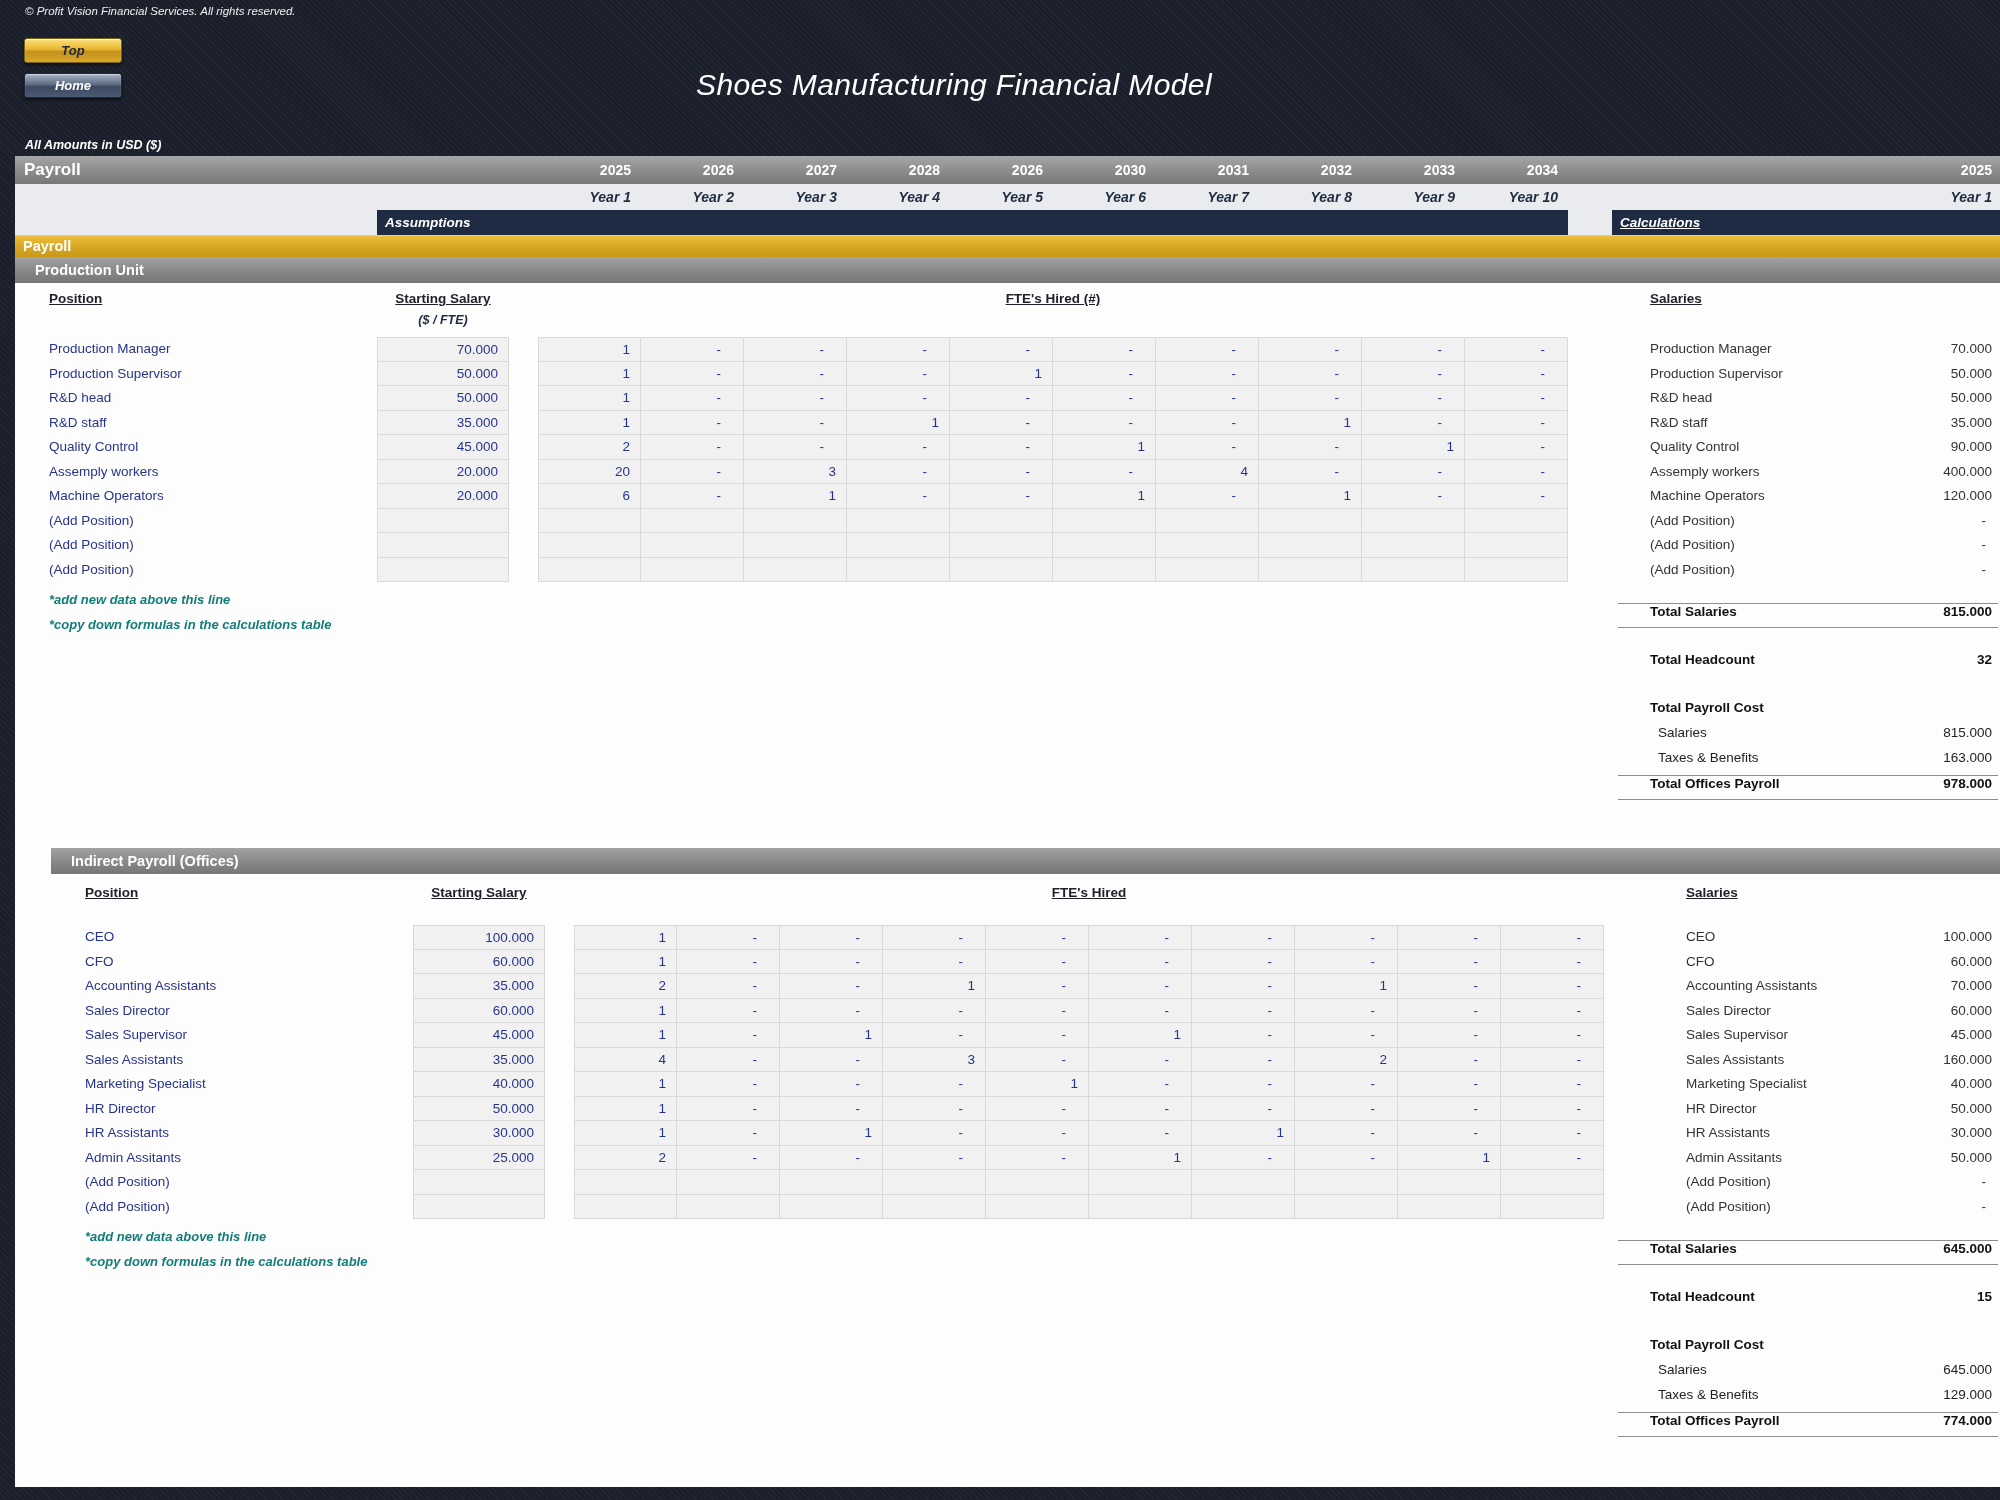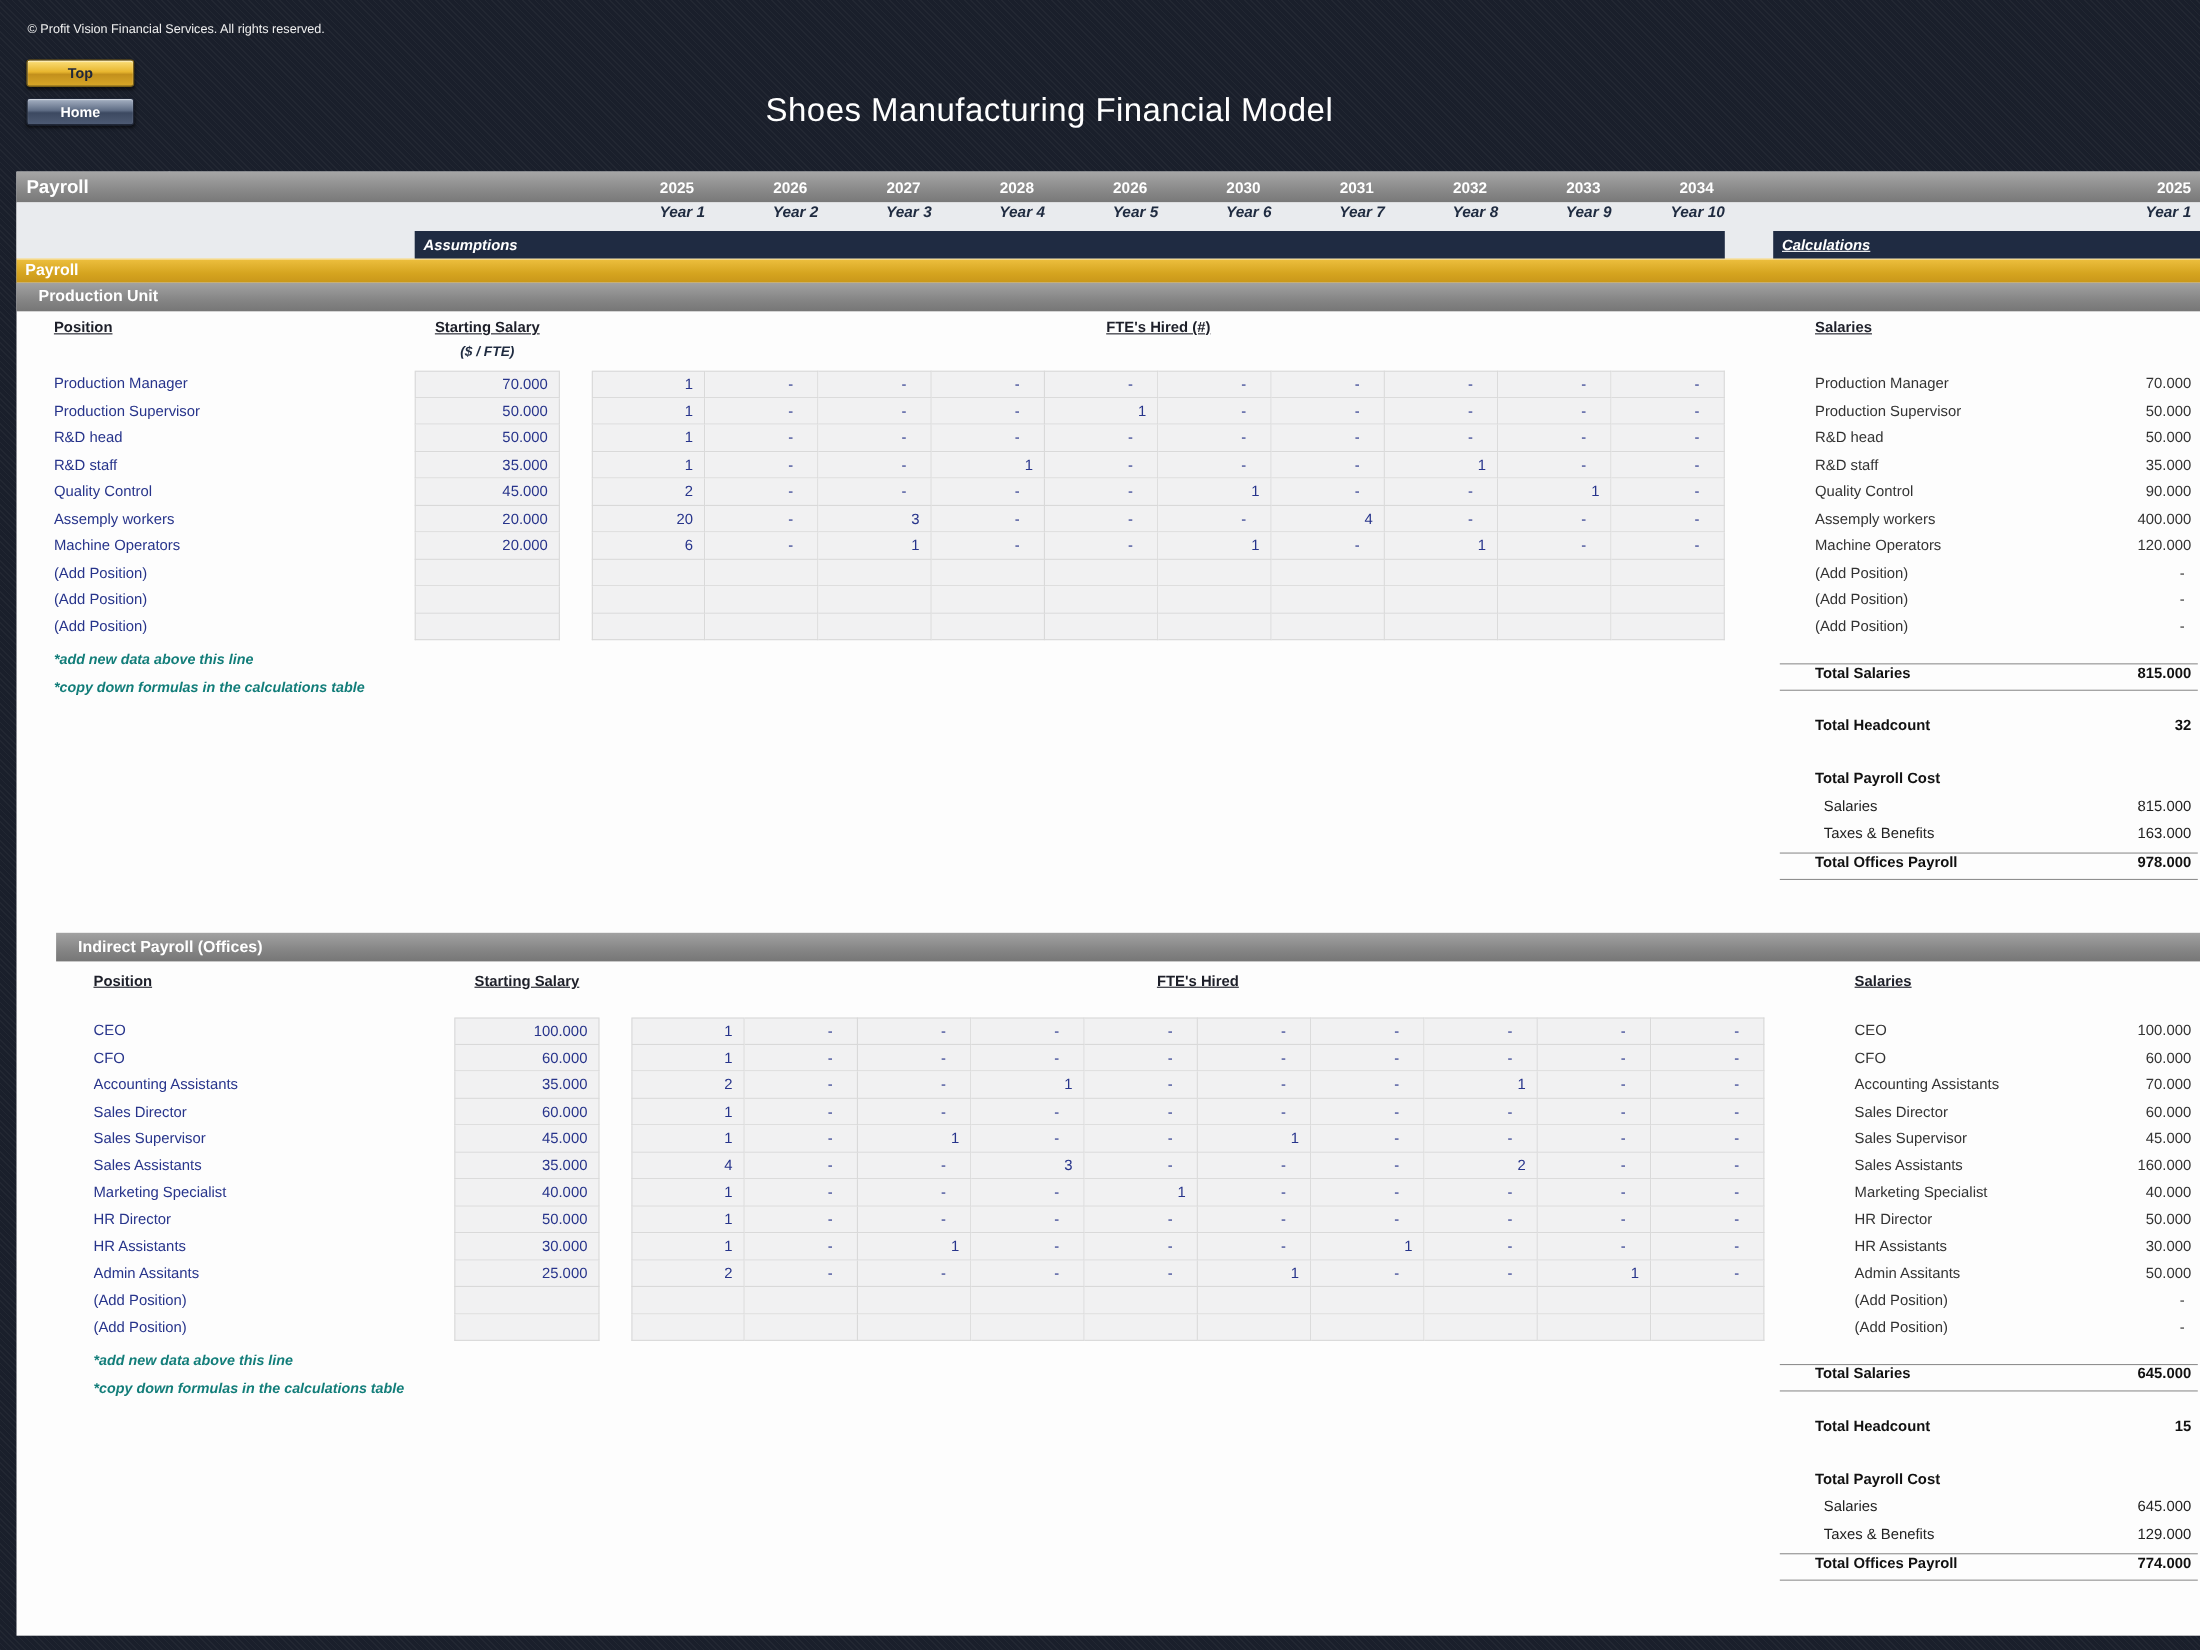--- a/index.html
+++ b/index.html
@@ -1,20 +1,20 @@
 <!DOCTYPE html>
 <html><head>
 <meta charset="utf-8">
 <style>
   html,body{margin:0;padding:0;background:#0e1118;font-family:"Liberation Sans",sans-serif;}
   .stage{position:relative;width:2000px;height:1500px;overflow:hidden;
     background-color:#1a1f2b;
     background-image:repeating-linear-gradient(45deg,rgba(255,255,255,.035) 0 1px,transparent 1px 4px);}
   
-  .tophdr{position:absolute;left:0;top:16px;width:100%;height:156px;}
+  .tophdr{position:absolute;left:0;top:0;width:100%;height:156px;font-style:italic;}
   .copyright{position:absolute;left:25px;top:5px;font-size:11.5px;color:#f0f0f0;}
   .btn{position:absolute;left:24px;width:98px;height:25px;border-radius:3px;text-align:center;
        line-height:24px;font-size:13px;font-weight:bold;cursor:pointer;box-sizing:border-box;
        box-shadow:0 2px 3px rgba(0,0,0,.55);}
   .btn-top{top:38px;background:linear-gradient(180deg,#fbdf7a 0%,#e8b62e 45%,#c3901c 55%,#d8a727 100%);
        border:1px solid #7c6115;color:#20273a;box-shadow:inset 0 1px 1px rgba(255,255,255,.85),0 2px 3px rgba(0,0,0,.55);}
   .btn-home{top:73px;background:linear-gradient(180deg,#a7b2c4 0%,#5f6d85 45%,#3c4961 55%,#4d5a73 100%);
        border:1px solid #1f2636;color:#ffffff;box-shadow:inset 0 1px 1px rgba(255,255,255,.5),0 2px 3px rgba(0,0,0,.55);}
   .title-wrap{position:absolute;left:0;top:68px;width:100%;text-align:center;padding-right:92px;box-sizing:border-box;}
   .title-wrap span{font-size:30px;color:#ffffff;letter-spacing:.4px;}
@@ -22,22 +22,22 @@
   
   .content{position:absolute;left:15px;top:156px;width:1985px;height:1331px;background:#fdfdfd;}
   
   .byears{display:flex;height:28px;align-items:center;color:#fff;
     background:linear-gradient(180deg,#a6a6a6 0%,#8b8b8b 55%,#787878 100%);}
   .by-label{padding-left:9px;width:514px;font-size:17px;font-weight:bold;box-sizing:content-box;}
   .ycell{width:103px;text-align:right;padding-right:10px;font-weight:bold;font-size:14px;box-sizing:border-box;}
   .ygap{width:44px;}
   .yright{flex:1;text-align:right;padding-right:8px;font-weight:bold;font-size:14px;}
   
-  .ylabels{display:flex;height:26px;background:#e9ebee;color:#1f2b40;
-    font-style:italic;font-weight:bold;font-size:13px;gap:10px;}
+  .ylabels{display:flex;height:26px;align-items:center;background:#e9ebee;color:#1f2b40;
+    font-style:italic;font-weight:bold;font-size:13px;}
   .yl-spacer{width:523px;}
   
   .bandrow{display:flex;height:25px;background:#e9ebee;}
   .nband{background:#1f2b42;color:#fff;font-style:italic;font-weight:bold;font-size:13.5px;
     line-height:25px;padding-left:8px;box-sizing:border-box;}
   .nband.assump{margin-left:362px;width:1191px;}
   .nband.calcb{margin-left:44px;flex:1;text-decoration:underline;}
   
   .gold{height:22px;background:linear-gradient(180deg,#ecbe3d 0%,#d5a41f 60%,#c9971a 100%);
     border-top:1px solid #f2d06e;color:#fff;font-weight:bold;font-size:14.5px;line-height:21px;

